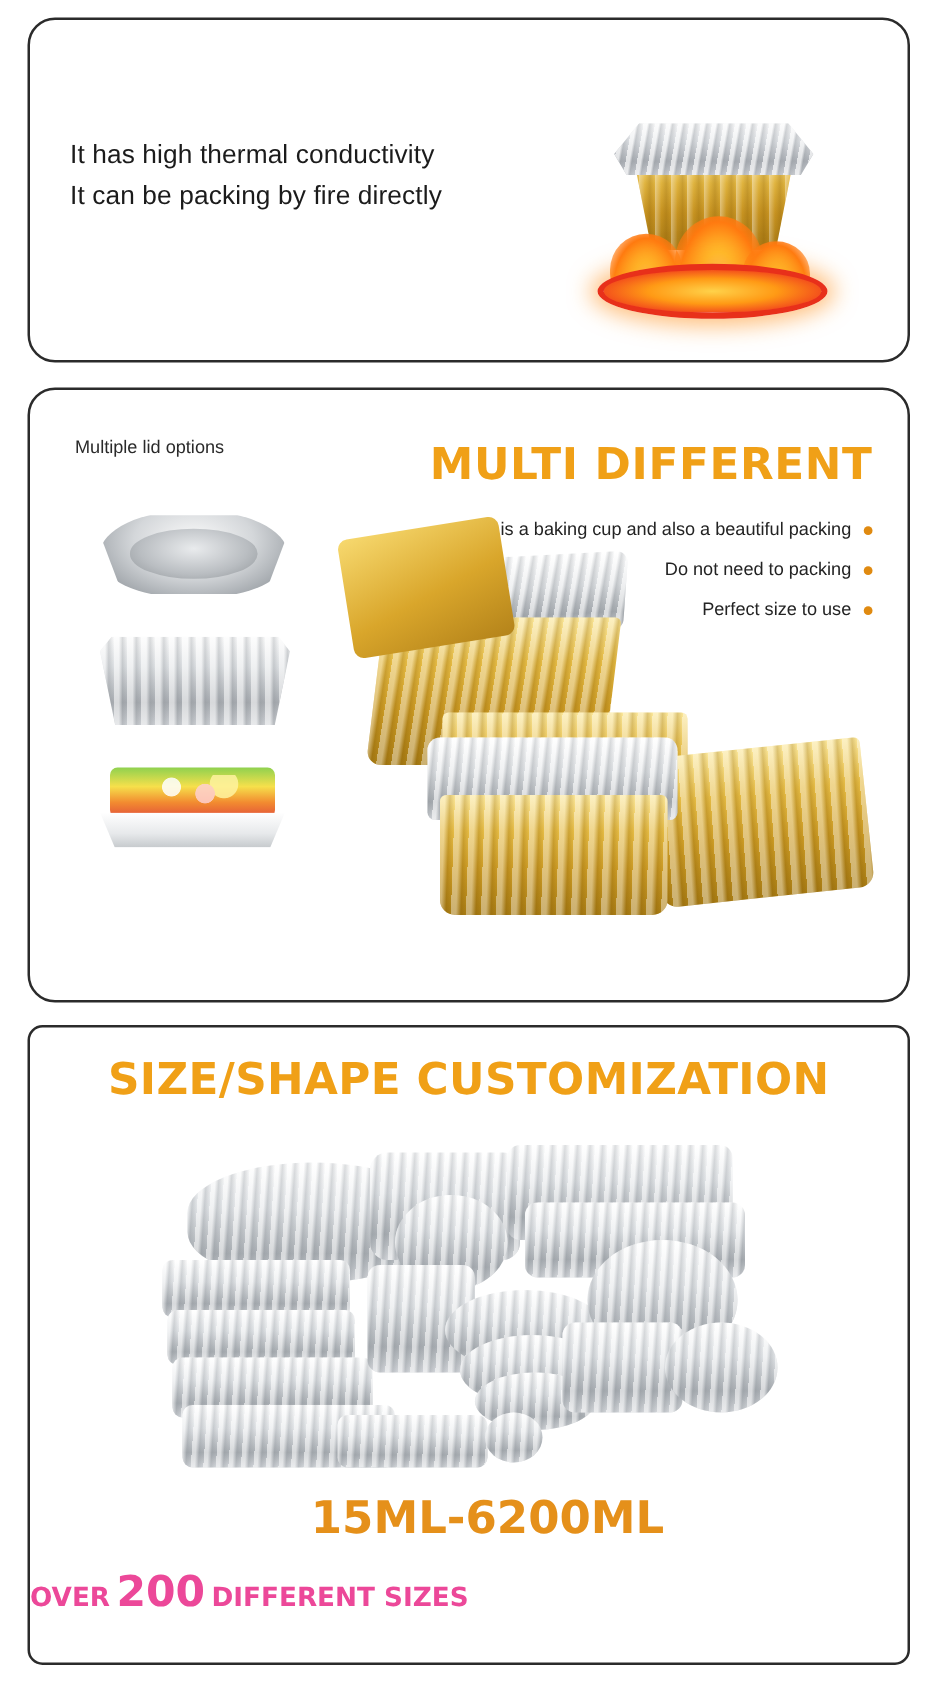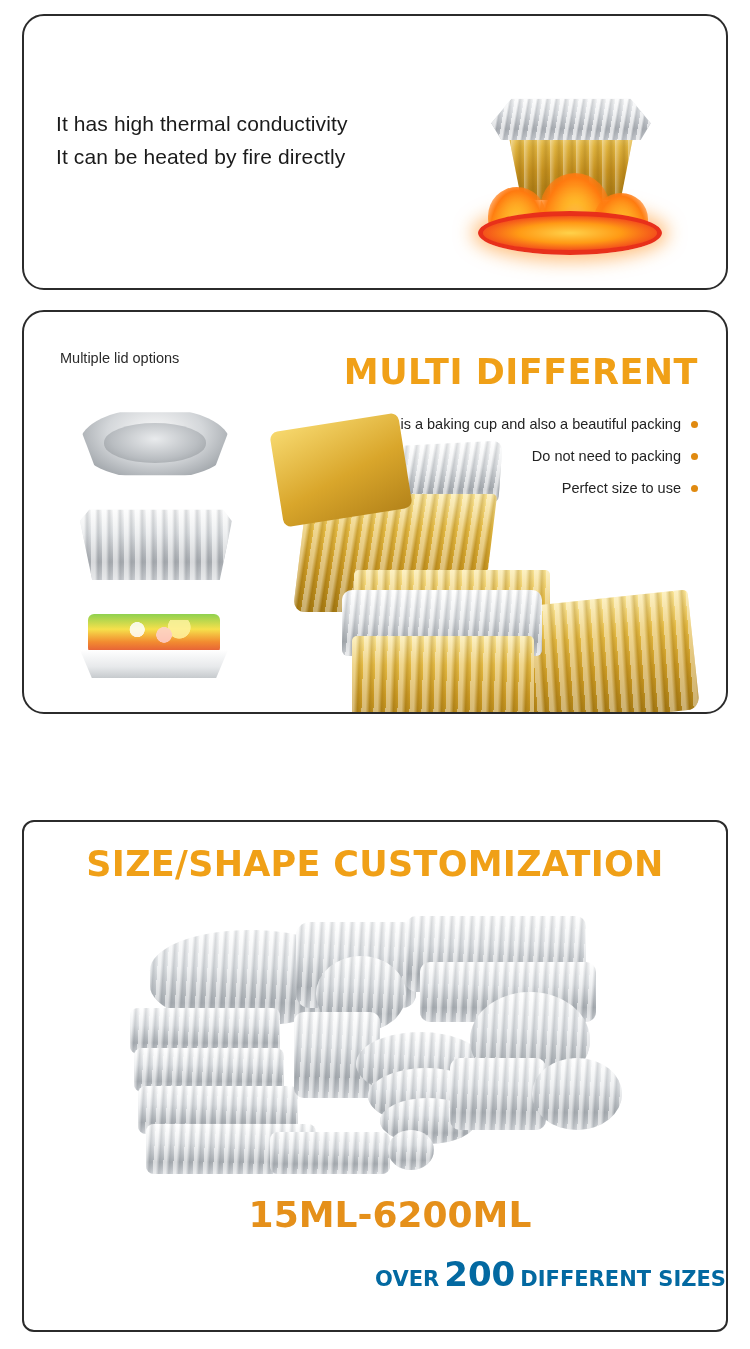--- a/index.html
+++ b/index.html
@@ -106,21 +106,21 @@
   }
   .bowl-lid::after {
     content: "";
     position: absolute;
     inset: 0;
     background: repeating-linear-gradient(100deg, rgba(255,255,255,.65) 0 3px, rgba(150,155,160,.35) 5px, rgba(255,255,255,0) 9px);
     clip-path: polygon(2% 62%, 14% 6%, 86% 6%, 98% 62%, 92% 100%, 8% 100%);
   }
 
   
-  #card-multifunction { top: 310px; height: 404px; }
+  #card-multifunction { top: 310px; height: 492px; }
 
   .lid-options-label {
     position: absolute;
     left: 36px;
     top: 38px;
     font-size: 14.5px;
     color: #2a2a2a;
   }
 
   .mf-title {
@@ -258,22 +258,22 @@
     font-size: 36px;
     font-weight: 700;
     color: #e5901a;
     font-family: "DejaVu Sans", sans-serif;
     margin-left: 30px;
   }
   .over-line {
     position: absolute;
     left: 0; right: 0;
     top: 432px;
-    text-align: right;
-    color: #0369a1;
+    text-align: left;
+    color: #ec4899;
     font-family: "DejaVu Sans", sans-serif;
   }
   .over-line .small { font-size: 21px; font-weight: 700; }
   .over-line .big { font-size: 34px; font-weight: 700; }
 
   .tray-field { position: absolute; left: 96px; top: 86px; width: 560px; height: 270px; }
   .tf {
     position: absolute;
     background: linear-gradient(180deg,#ffffff 0%, #dfe2e5 38%, #a8adb2 76%, #d2d5d9 100%);
   }
@@ -287,21 +287,21 @@
   .tf.oval { border-radius: 50% / 42%; }
 </style>
 </head>
 <body>
 
 <div class="page">
 
   <div class="card" id="card-thermal">
     <div class="thermal-text">
       <div>It has high thermal conductivity</div>
-      <div>It can be heated by fire directly</div>
+      <div>It can be packing by fire directly</div>
     </div>
 
     <div class="fire-scene">
       <div class="bowl">
         <div class="bowl-body"></div>
         <div class="bowl-lid"></div>
       </div>
       <div class="flame-puff fp1"></div>
       <div class="flame-puff fp2"></div>
       <div class="flame-puff fp3"></div>

